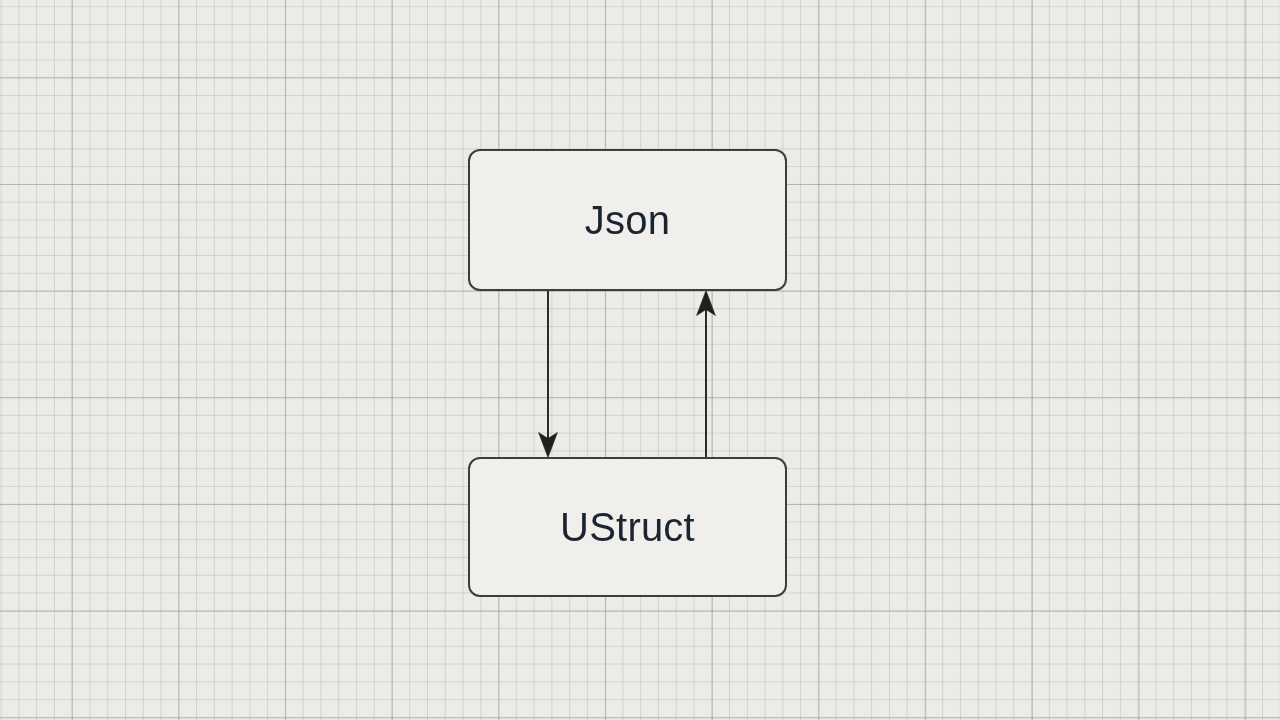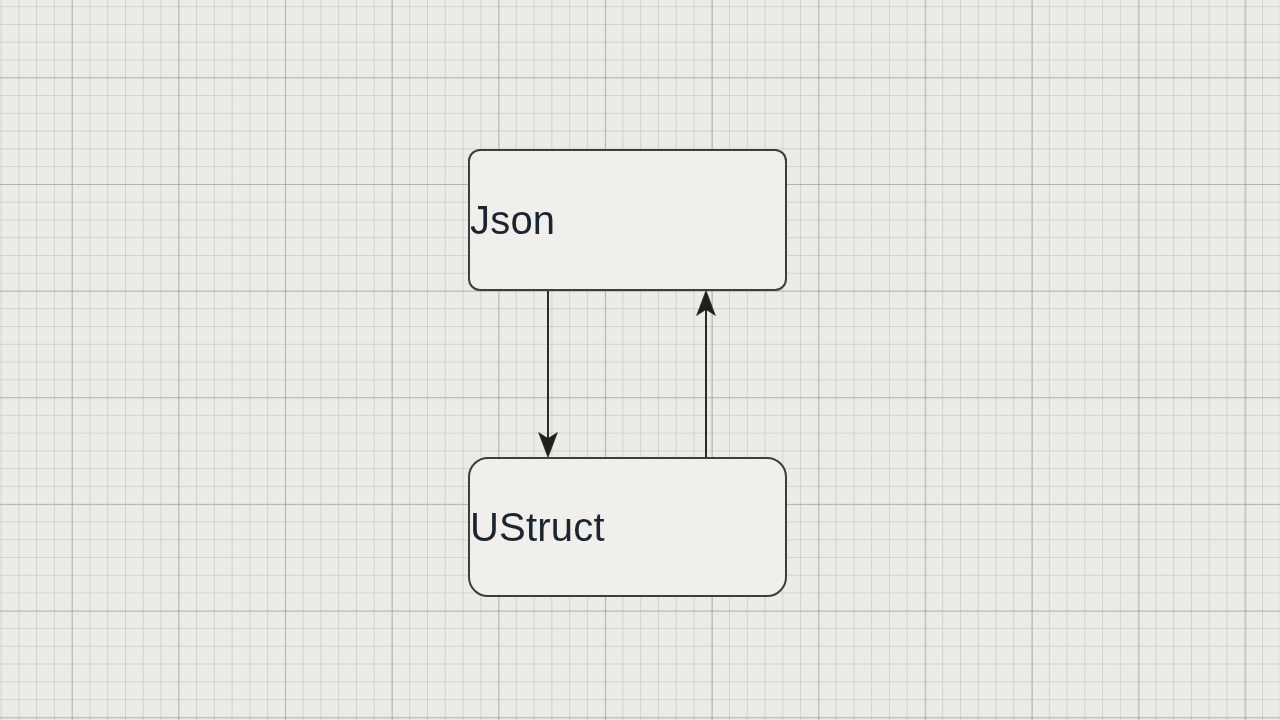--- a/index.html
+++ b/index.html
@@ -47,36 +47,36 @@
     width: 1280px;
     height: 720px;
   }
 
   
   .node {
     position: absolute;
     box-sizing: border-box;
     display: flex;
     align-items: center;
-    justify-content: flex-start;
+    justify-content: center;
     background-color: #f1efeb;
     border: 2px solid #3d3d3d;
     border-radius: 12px;
   }
   .node-label {
     font-size: 40px;
     line-height: 1;
     color: #1b2431;
     letter-spacing: 0.2px;
     white-space: nowrap;
     -webkit-font-smoothing: antialiased;
   }
 
   #node-json    { left: 468px; top: 149px; width: 319px; height: 142px; }
-  #node-ustruct { left: 468px; top: 457px; width: 319px; height: 140px; border-radius: 20px; }
+  #node-ustruct { left: 468px; top: 457px; width: 319px; height: 140px; }
 </style>
 </head>
 <body>
 
 <div id="canvas">
 
   <svg id="edge-layer" viewBox="0 0 1280 720" width="1280" height="720" xmlns="http://www.w3.org/2000/svg">
 
     <g>
       <line x1="548" y1="291" x2="548" y2="440" stroke="#2b2b2b" stroke-width="1.6" shape-rendering="crispEdges"></line>

